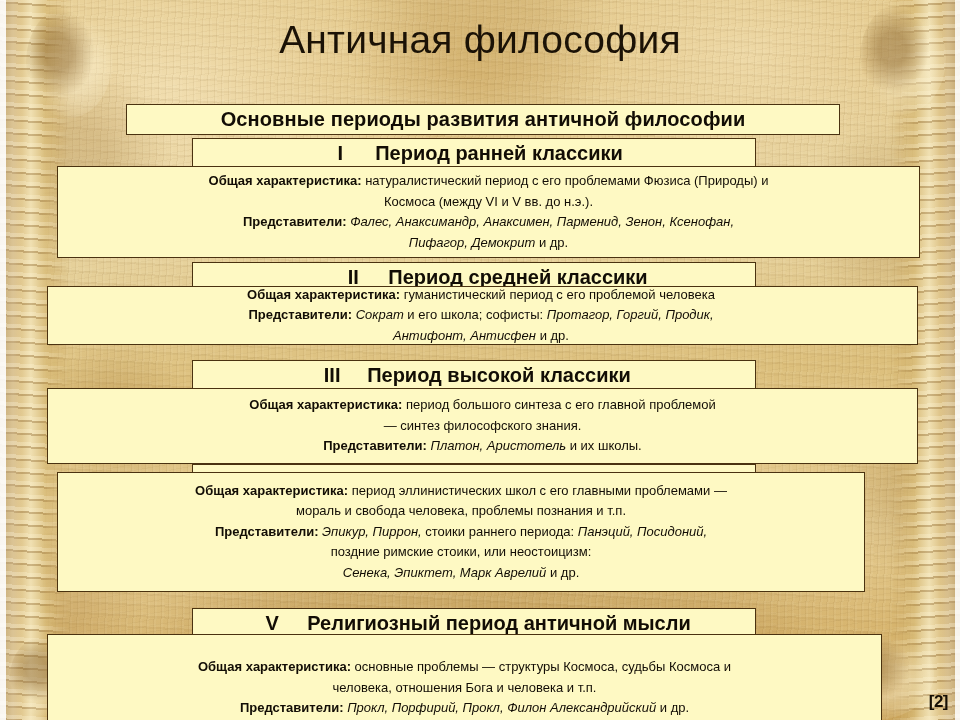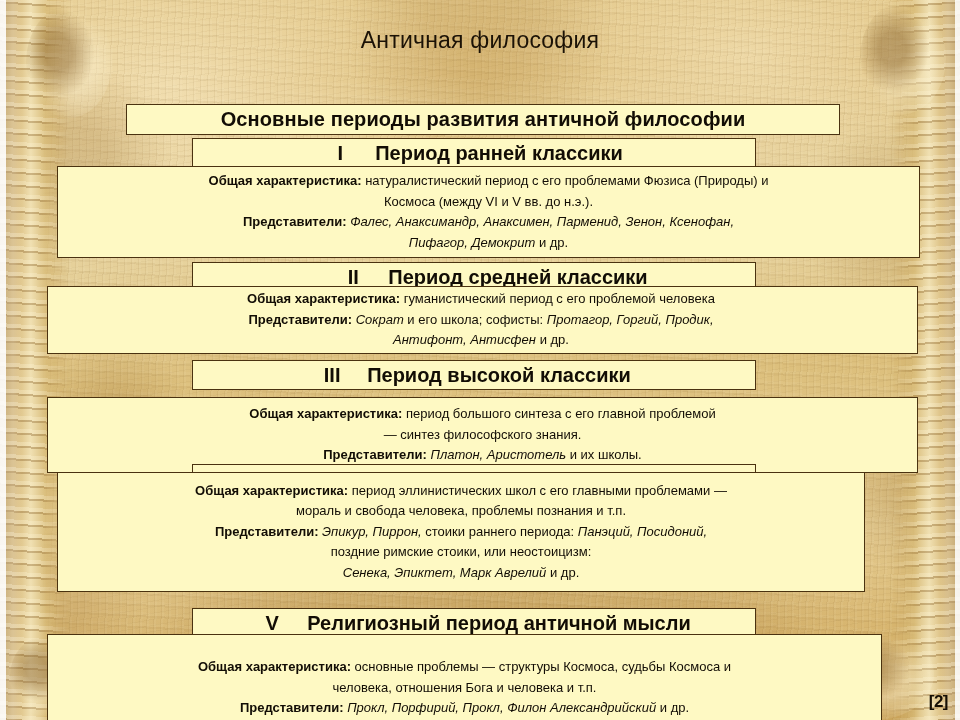--- a/index.html
+++ b/index.html
@@ -106,21 +106,21 @@
     margin-top: 46px;
   }
 
   
   .slide-title {
     position: absolute;
     left: 0;
     right: 0;
     top: 20px;
     text-align: center;
-    font-size: 23px;
+    font-size: 39px;
     line-height: 40px;
     font-weight: 400;
     color: #1b1206;
     letter-spacing: .2px;
     white-space: nowrap;
   }
 
   
   .banner {
     left: 126px;
@@ -165,23 +165,23 @@
     line-height: 20.5px;
   }
   .sec-body p { margin: 0; }
   .sec-body b { font-weight: bold; }
   .sec-body i { font-style: italic; }
 
   
   .head1 { top: 92px; }
   .body1 { left: 57px;  top: 120px; width: 863px; height: 92px; }
   .head2 { top: 216px; padding-left: 38px; }
-  .body2 { left: 47px;  top: 240px; width: 871px; height: 68px; padding-left: 9px; }
+  .body2 { left: 47px;  top: 240px; width: 871px; height: 59px; padding-left: 9px; }
   .head3 { top: 314px; }
-  .body3 { left: 47px;  top: 351px; width: 871px; height: 76px; text-align: center; }
+  .body3 { left: 47px;  top: 342px; width: 871px; height: 76px; text-align: center; }
   .head4 { top: 418px; }
   .body4 { left: 57px;  top: 426px; width: 808px; height: 120px; }
   .head5 { top: 562px; }
   .body5 { left: 47px;  top: 588px; width: 835px; height: 108px; }
 
   .page-ref {
     position: absolute;
     right: 12px;
     bottom: 8px;
     font-size: 17px;

